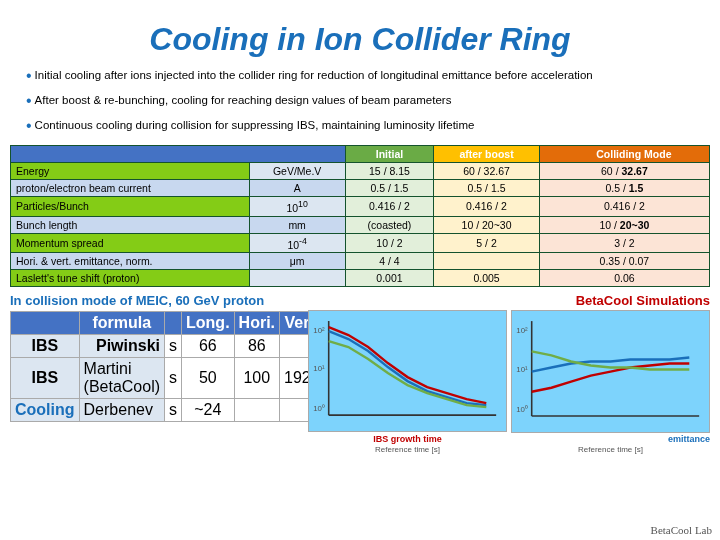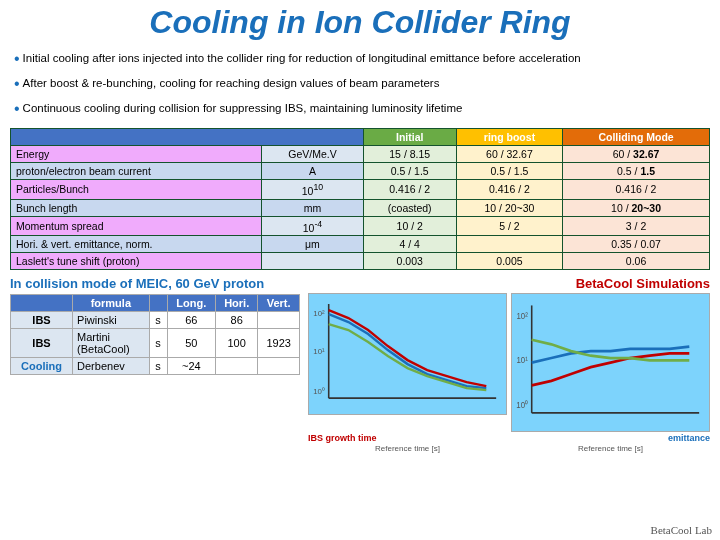--- a/index.html
+++ b/index.html
@@ -11,28 +11,29 @@
       font-size: 11px;
       overflow: hidden;
       position: relative;
     }
 
     .page-title {
       text-align: center;
       font-size: 32px;
       font-weight: bold;
       color: #1a6fba;
-      padding: 4px 10px 4px;
+      padding: 21px 10px 4px;
       font-style: italic;
     }
 
     .bullet-points {
       padding: 2px 14px 6px 14px;
       font-size: 11.5px;
       line-height: 1.5;
+      margin-left: 12px;
     }
 
     .bullet-points p {
       margin-bottom: 1px;
     }
 
     
     .param-table {
       width: calc(100% - 20px);
       margin: 0 10px;
@@ -47,21 +48,21 @@
     }
 
     .param-table th {
       background-color: #4472c4;
       color: white;
       font-weight: bold;
     }
 
     .param-table td:first-child {
       text-align: left;
-      background-color: #f0abfc;
+      background-color: #84cc16;
       font-weight: normal;
     }
 
     .param-table td:nth-child(2) {
       background-color: #dce6f1;
       text-align: center;
       margin-left: 20px;
     }
 
     .param-table tr:nth-child(even) td:first-child,
@@ -89,21 +90,21 @@
 
     .collision-title {
       font-size: 13px;
       font-weight: bold;
       color: #1a6fba;
       margin-bottom: 3px;
     }
 
     .coll-table {
       border-collapse: collapse;
-      font-size: 11px;
+      font-size: 16px;
       width: 100%;
     }
 
     .coll-table th, .coll-table td {
       border: 1px solid #aaa;
       padding: 2px 4px;
       text-align: center;
     }
 
     .coll-table th {
@@ -174,22 +175,22 @@
       font-weight: bold;
       color: #1a6fba;
       text-align: right;
       margin-top: 1px;
     }
 
     .ibs-label {
       font-size: 9px;
       font-weight: bold;
       color: #c00000;
-      text-align: left;
-      margin-top: 18px;
+      text-align: center;
+      margin-top: 2px;
     }
 
     
     .logo-area {
       position: absolute;
       bottom: 4px;
       right: 8px;
       font-size: 11px;
       color: #555;
       font-family: Liberation Serif, serif;
@@ -212,22 +213,22 @@
   <p><span class="bullet-dot">•</span><span>Initial cooling after ions injected into the collider ring for reduction of longitudinal emittance before acceleration</span></p>
   <p><span class="bullet-dot">•</span><span>After boost &amp; re-bunching, cooling for reaching design values of beam parameters</span></p>
   <p><span class="bullet-dot">•</span><span>Continuous cooling during collision for suppressing IBS, maintaining luminosity lifetime</span></p>
 </div>
 
 <table class="param-table">
   <thead>
     <tr>
       <th colspan="2" style="background:#4472c4;"></th>
       <th class="col-initial" style="background:#6aab45;color:white;">Initial</th>
-      <th class="col-after" style="background:#ffc000;color:white;">ring boost</th>
-      <th class="col-colliding" style="background:#e36c09;color:white;">Colliding Mode</th>
+      <th class="col-after" style="background:#ffc000;color:white;">after boost</th>
+      <th class="col-colliding" style="background:#e36c09;color:white;padding-left:24px;">Colliding Mode</th>
     </tr>
   </thead>
   <tbody>
     <tr>
       <td>Energy</td>
       <td>GeV/Me.V</td>
       <td class="col-initial">15 / 8.15</td>
       <td class="col-after">60 / 32.67</td>
       <td class="col-colliding">60 / <span class="bold-val">32.67</span></td>
     </tr>
@@ -262,21 +263,21 @@
     <tr>
       <td>Hori. &amp; vert. emittance, norm.</td>
       <td>μm</td>
       <td class="col-initial">4 / 4</td>
       <td class="col-after"></td>
       <td class="col-colliding">0.35 / 0.07</td>
     </tr>
     <tr>
       <td>Laslett's tune shift (proton)</td>
       <td></td>
-      <td class="col-initial">0.003</td>
+      <td class="col-initial">0.001</td>
       <td class="col-after">0.005</td>
       <td class="col-colliding">0.06</td>
     </tr>
   </tbody>
 </table>
 
 <div class="bottom-section">
   <div class="collision-table-wrap">
     <div class="collision-title">In collision mode of MEIC, 60 GeV proton</div>
     <table class="coll-table">
@@ -286,21 +287,21 @@
           <th>formula</th>
           <th></th>
           <th>Long.</th>
           <th>Hori.</th>
           <th>Vert.</th>
         </tr>
       </thead>
       <tbody>
         <tr>
           <td>IBS</td>
-          <td style="text-align:left;">Piwinski</td>
+          <td style="text-align:right;font-weight:bold;">Piwinski</td>
           <td>s</td>
           <td>66</td>
           <td>86</td>
           <td></td>
         </tr>
         <tr>
           <td>IBS</td>
           <td style="text-align:left;">Martini<br>(BetaCool)</td>
           <td>s</td>
           <td>50</td>

